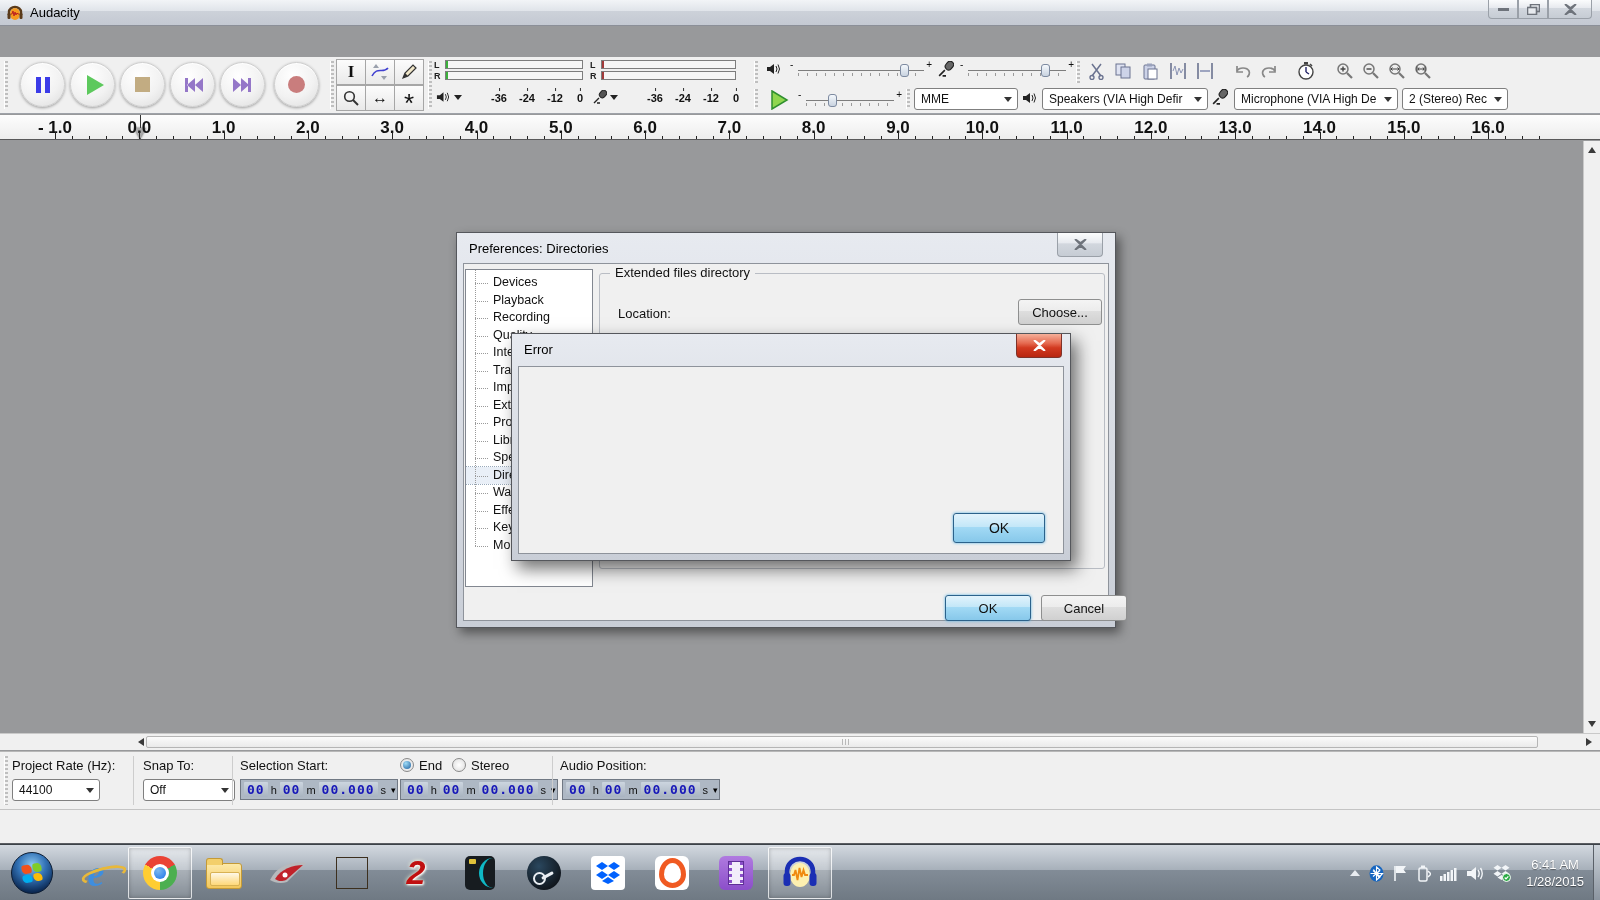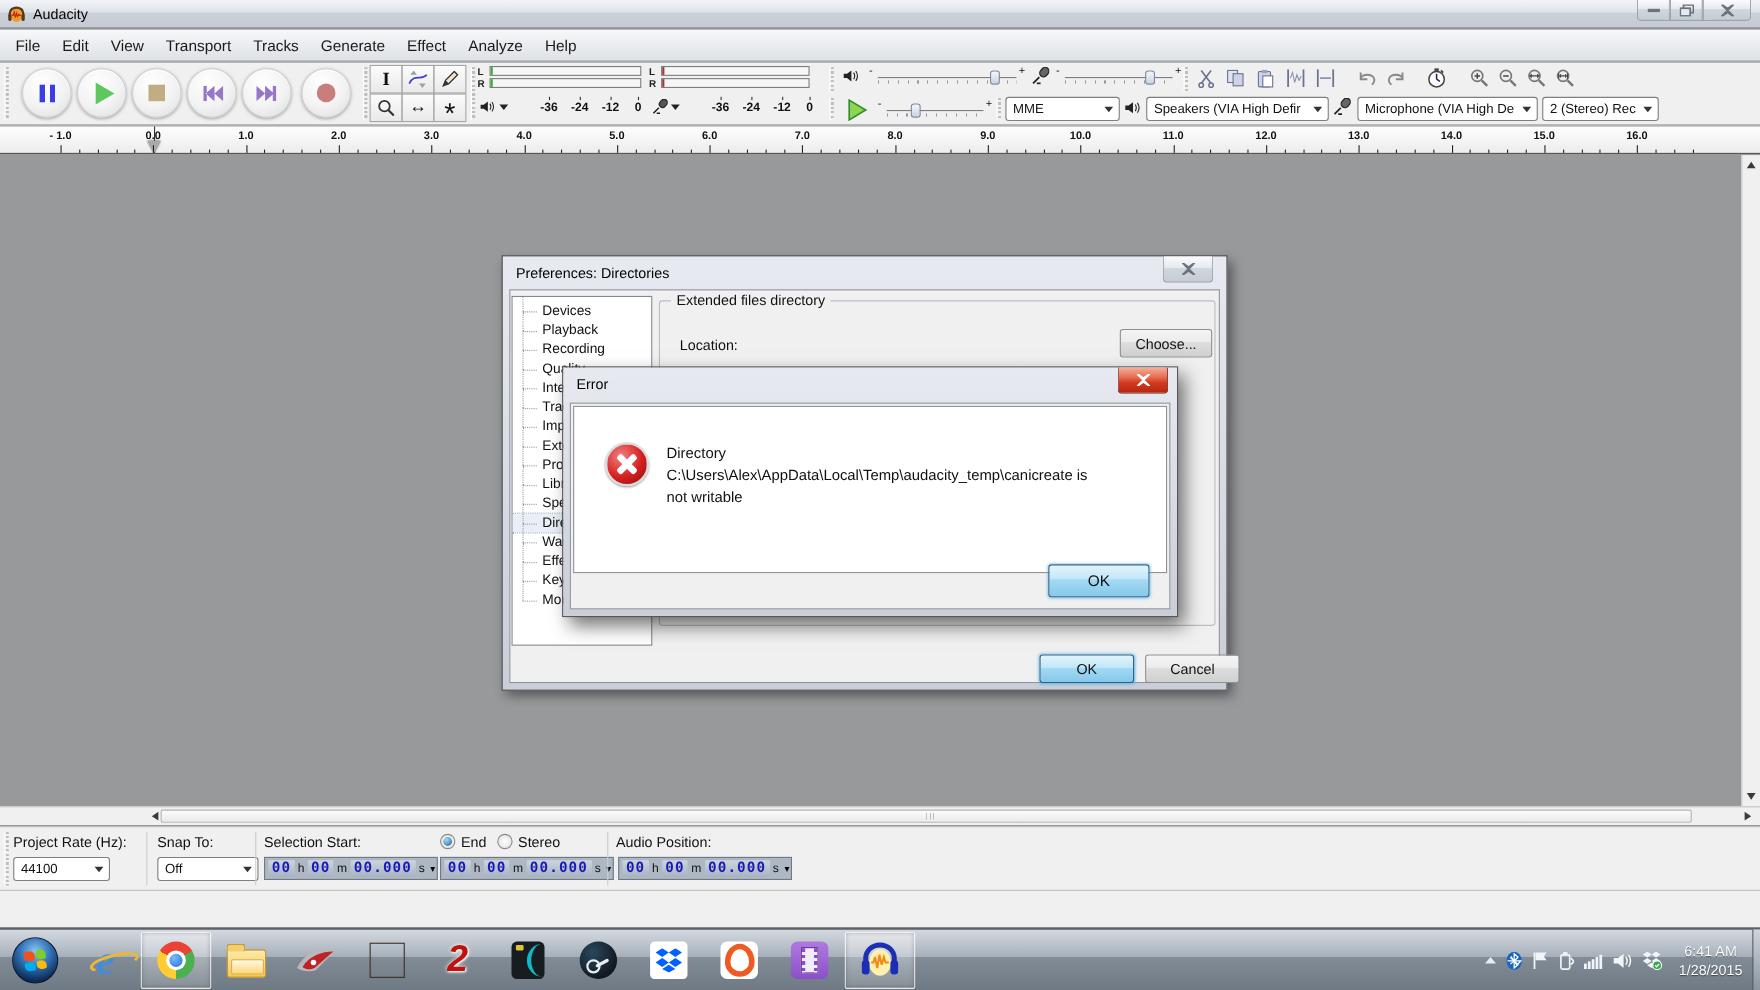--- a/index.html
+++ b/index.html
@@ -58,21 +58,21 @@
   .slider .pl{position:absolute;right:-2px;top:-3px;font-size:10px;}
   .editbtn{width:25px;height:24px;top:2px;border-radius:2px;}
   .combo{position:absolute;height:22px;background:#fff;border:1px solid #7f7f7f;border-radius:3px;
     font-size:12px;display:flex;align-items:center;padding:0 18px 0 6px;white-space:nowrap;overflow:hidden;}
   .combo .arr{position:absolute;right:5px;top:8px;width:0;height:0;
     border-left:4px solid transparent;border-right:4px solid transparent;border-top:5px solid #333;}
 
   
   .ruler{position:absolute;left:0;top:115px;width:1600px;height:25px;
     background:linear-gradient(#fdfdfd,#ededed);border-bottom:1px solid #58585a;}
-  .ruler-label{position:absolute;top:3px;font-size:10px;font-weight:700;transform:translateX(-50%);}
+  .ruler-label{position:absolute;top:3px;font-size:17px;font-weight:700;transform:translateX(-50%);}
   .tick{position:absolute;bottom:0;width:1px;background:#222;}
   .tick.major{height:7px;}
   .tick.minor{height:3px;}
   .cursor-line{position:absolute;left:140px;top:0;bottom:0;width:1px;background:#333;}
   .cursor-tri{position:absolute;left:134px;bottom:0;width:0;height:0;
     border-left:6px solid transparent;border-right:6px solid transparent;border-top:11px solid #a9a9a9;
     filter:drop-shadow(0 0 1px #555);}
 
   
   .trackarea{position:absolute;left:0;top:141px;width:1552px;height:592px;background:#98999b;}
@@ -232,31 +232,20 @@
           </svg>
         </span>
       <span class="capbtn">
           <svg width="13" height="11" viewBox="0 0 13 11">
             <path d="M1 0 L6.5 4 L12 0 M1 11 L6.5 7 L12 11 M1 0 L12 11 M12 0 L1 11" stroke="#6e737b" stroke-width="1.8" fill="none"></path>
           </svg>
         </span>
     </span>
   </div>
 
-  <div class="menubar">
-      <span class="menu-item">File</span>
-      <span class="menu-item">Edit</span>
-      <span class="menu-item">View</span>
-      <span class="menu-item">Transport</span>
-      <span class="menu-item">Tracks</span>
-      <span class="menu-item">Generate</span>
-      <span class="menu-item">Effect</span>
-      <span class="menu-item">Analyze</span>
-      <span class="menu-item">Help</span>
-    </div>
 
   <div class="dock">
     <span class="grip" style="left:4px;"></span>
 
     <span class="tbtn roundbtn" style="left:20px;">
         <i class="ic-pause"></i>
       </span>
     <span class="tbtn roundbtn" style="left:70px;">
         <i class="ic-play" style="margin-left:5px;"></i>
       </span>
@@ -717,26 +706,20 @@
   </div>
 
   <div class="win7dlg errdlg">
     <span class="dlg-title">Error</span>
     <span class="dlg-close red" style="right:8px;">
         <svg width="13" height="11" viewBox="0 0 13 11">
           <path d="M1 0 L6.5 4 L12 0 M1 11 L6.5 7 L12 11 M1 0 L12 11 M12 0 L1 11" stroke="#fff" stroke-width="1.8" fill="none"></path>
         </svg>
       </span>
     <div class="dlg-content">
-      <div class="err-msgbox">
-        <span class="err-icon"></span>
-        <div class="err-text">Directory
-C:\Users\Alex\AppData\Local\Temp\audacity_temp\canicreate is
-not writable</div>
-      </div>
       <span class="btn7 default" style="position:absolute;right:18px;bottom:10px;width:92px;height:30px;font-size:14px;">
           <span>OK</span>
         </span>
     </div>
   </div>
 
   <div class="taskbar">
     <div class="tb-item">
       <span class="orb">
           <span class="winflag">

